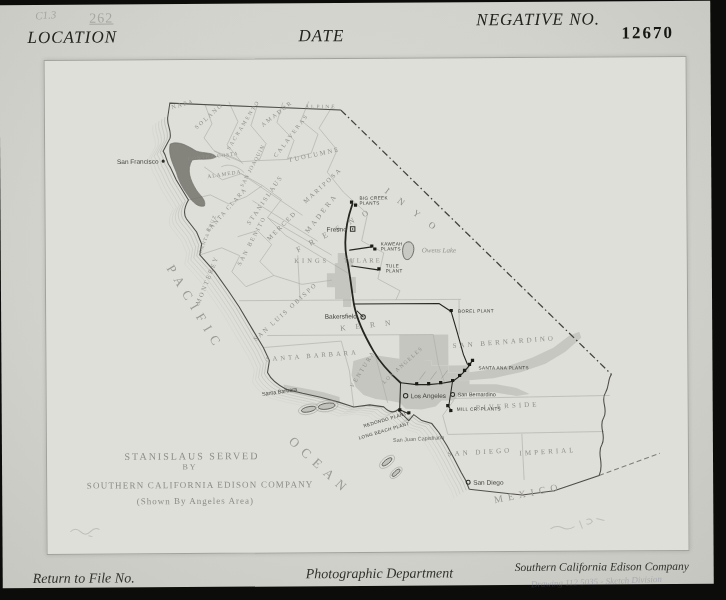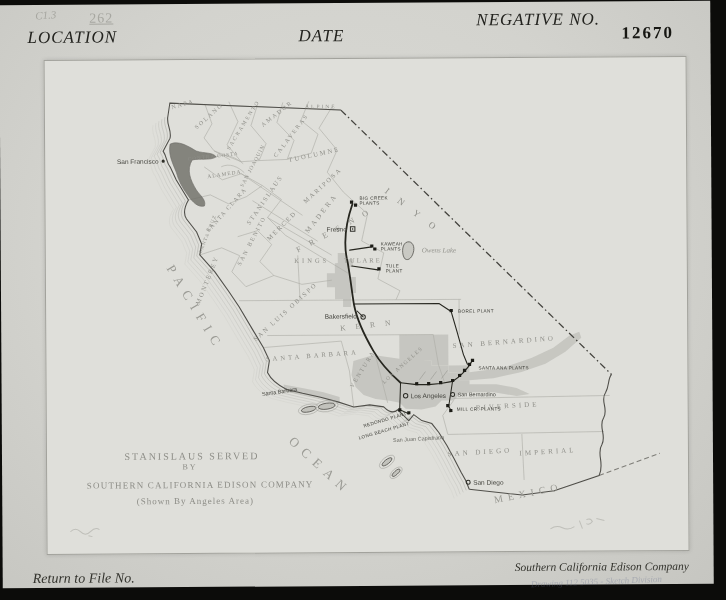--- a/index.html
+++ b/index.html
@@ -233,16 +233,17 @@
   <span class="plant nowrap" style="left:455px;top:407px;">MILL CR. PLANTS</span>
   <span class="plant nowrap" style="left:361px;top:417px;--r:-16deg">REDONDO PLANT</span>
   <span class="plant nowrap" style="left:356px;top:428px;--r:-16deg">LONG BEACH PLANT</span>
 
   <span class="title-line" style="left:190px;top:452px;font-size:10px">STANISLAUS SERVED</span>
   <span class="title-line" style="left:188px;top:463px;font-size:8px">BY</span>
   <span class="title-line" style="left:198px;top:481px;font-size:9px;letter-spacing:1.2px">SOUTHERN CALIFORNIA EDISON COMPANY</span>
   <span class="title-line" style="left:193px;top:497px;font-size:9px;letter-spacing:1px">(Shown By Angeles Area)</span>
 
   <span class="ftr" style="left:30px;top:566px;">Return to File No.</span>
+  <span class="ftr" style="left:303px;top:563px;">Photographic Department</span>
   <span class="ftr" style="left:512px;top:559px;font-size:11.5px">Southern California Edison Company</span>
   <span class="script-note" style="left:528px;top:575px;">Drawing 112 5035 - Sketch Division</span>
 
 </div>
 
 </body></html>

